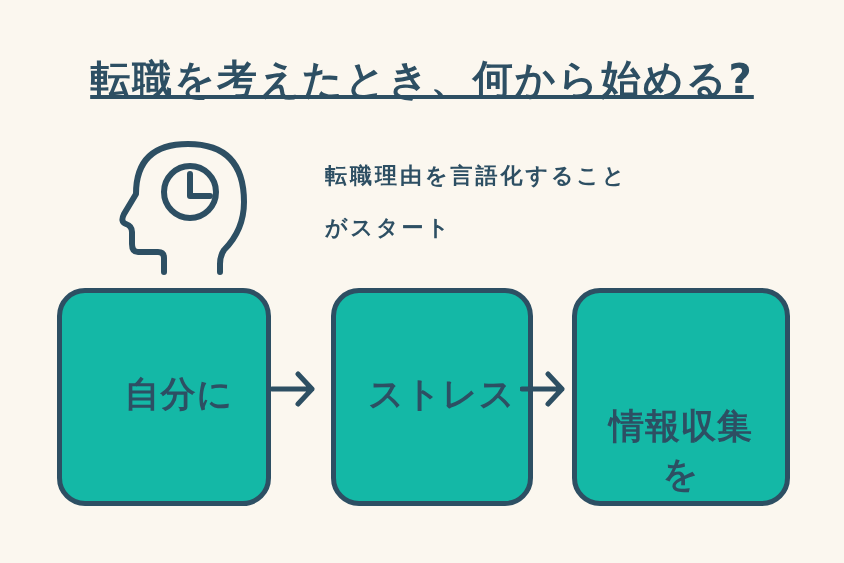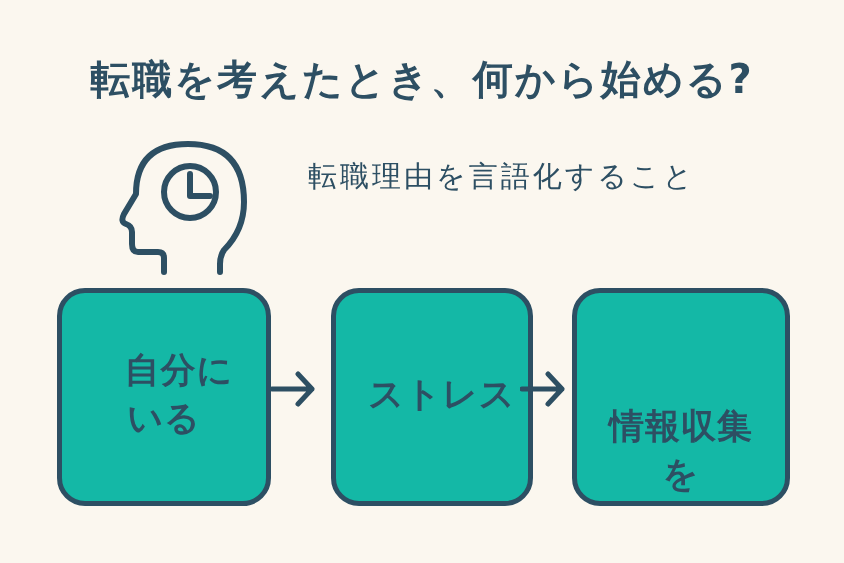--- a/index.html
+++ b/index.html
@@ -4,26 +4,26 @@
 <style>
   html, body { margin:0; padding:0; }
   body {
     width:844px; height:563px; overflow:hidden; position:relative;
     background:#fbf7ef;
     font-family:"DejaVu Sans", sans-serif;
     color:#2d4f63;
   }
   .title {
     position:absolute; left:0; top:52px; width:844px; text-align:center;
-    font-size:40px; font-weight:bold; letter-spacing:2px; color:#2d4f63;
+    font-size:40px; font-weight:bold; letter-spacing:2px; color:#2d4f63;text-decoration:underline;
   }
   .head-icon { position:absolute; left:116px; top:140px; width:140px; height:135px; }
   .subtitle {
-    position:absolute; left:308px; top:150px; width:460px;
-    font-size:29px; font-weight:normal; line-height:52px; letter-spacing:3px;
+    position:absolute; left:325px; top:150px; width:460px;
+    font-size:22px; font-weight:bold; line-height:52px; letter-spacing:3px;
   }
   .box {
     position:absolute; top:288px; height:218px;
     background:#14b8a6; border:5px solid #2d4f63; border-radius:28px;
     box-sizing:border-box;
     display:flex; align-items:center; justify-content:center;font-family:Liberation Mono, monospace;
   }
   .box-text {
     font-size:35px; font-weight:bold; line-height:48px; text-align:center; letter-spacing:1px;
   }
@@ -41,26 +41,26 @@
 <div class="title">転職を考えたとき、何から始める?</div>
 
 <svg class="head-icon" viewBox="0 0 140 135" fill="none" stroke="#2d4f63" stroke-width="6" stroke-linecap="round" stroke-linejoin="round">
   <path d="M48 132 V118 Q48 112 42 112 H22 Q16 112 16 104 V92 Q16 86 10 84 Q4 82 8 74 L20 54 Q20 4 72 4 Q128 4 128 62 Q128 90 108 110 Q104 116 104 124 V132"></path>
   <circle cx="74" cy="52" r="26"></circle>
   <path d="M74 34 V56 H94"></path>
 </svg>
 
 <div class="subtitle">
   <div>転職理由を言語化すること</div>
+  <div>がスタート</div>
 </div>
 
 <div class="box b1">
   <div class="box-text">
     <span style="padding-left:30px">自分に</span>
-    <span>いる</span>
   </div>
 </div>
 
 <svg class="arrow a1" viewBox="0 0 50 46" fill="none" stroke="#2d4f63" stroke-width="5" stroke-linecap="round" stroke-linejoin="round">
   <path d="M2 23 H42 M28 8 L42 23 L28 38"></path>
 </svg>
 
 <div class="box b2">
   <div class="box-text">
     <span>ストレス</span>

